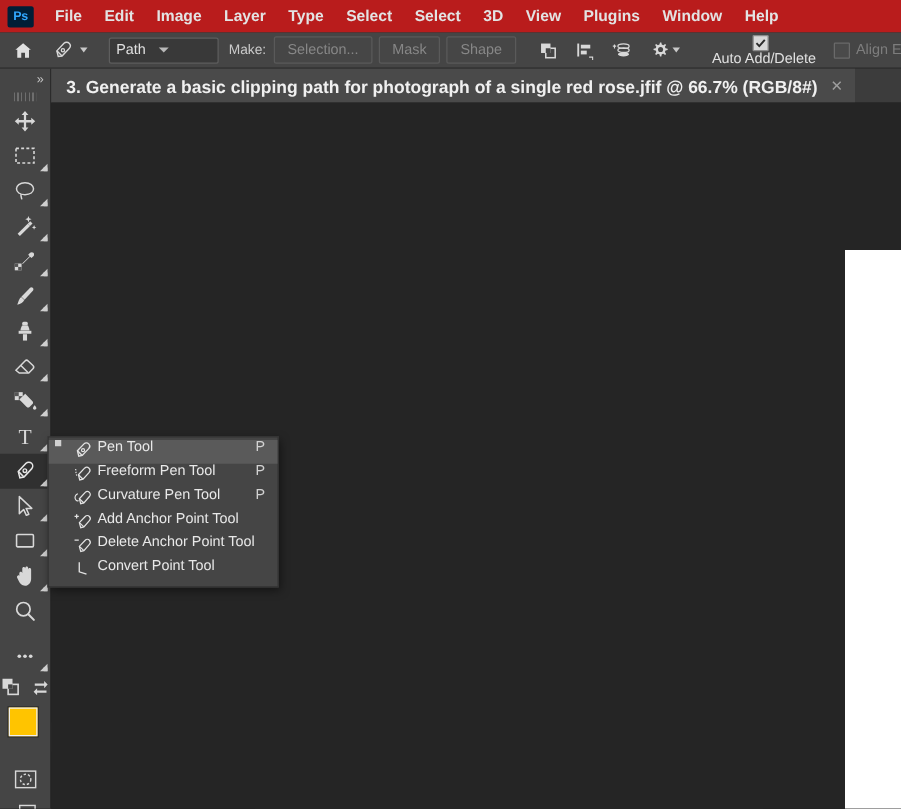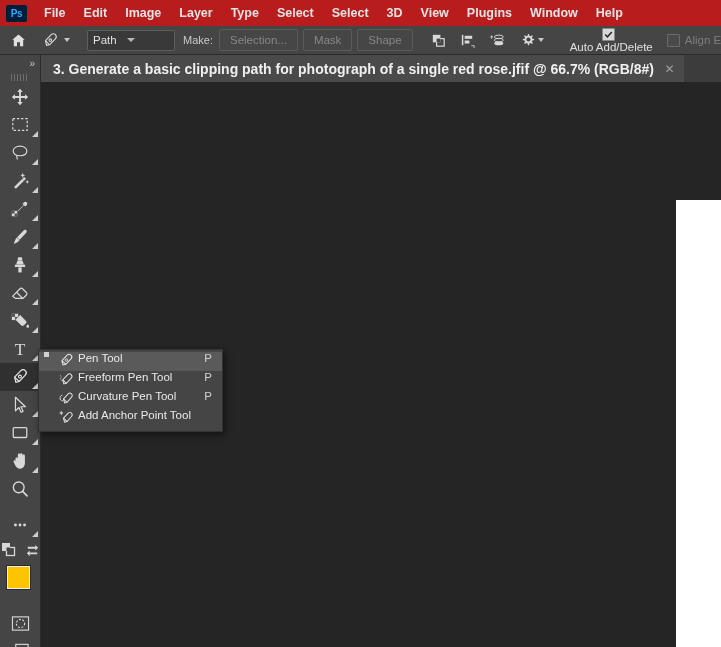--- a/index.html
+++ b/index.html
@@ -515,16 +515,38 @@
         <svg width="17" height="17" viewBox="0 0 22 22">
           <path d="M8.5 17 L7.1 11.8 L13.2 5.4 C14.4 4.2 16.4 4.3 17.5 5.4 C18.6 6.6 18.6 8.5 17.5 9.7 L11.8 16.2 Z" fill="none" stroke="#e2e2e2" stroke-width="1.3"></path>
           <path d="M7.1 11.8 L11.8 16.2" fill="none" stroke="#e2e2e2" stroke-width="1.3"></path>
           <path d="M4.3 3 L4.3 7.4 M2.1 5.2 L6.5 5.2" stroke="#e2e2e2" stroke-width="1.3"></path>
         </svg>
       </span>
       <span class="fly-label">Add Anchor Point Tool</span>
       <span class="fly-key"></span>
     </div>
 
-
+    <div class="fly-row">
+      <span class="fly-bullet"></span>
+      <span class="fly-ico">
+        <svg width="17" height="17" viewBox="0 0 22 22">
+          <path d="M8.5 17 L7.1 11.8 L13.2 5.4 C14.4 4.2 16.4 4.3 17.5 5.4 C18.6 6.6 18.6 8.5 17.5 9.7 L11.8 16.2 Z" fill="none" stroke="#e2e2e2" stroke-width="1.3"></path>
+          <path d="M7.1 11.8 L11.8 16.2" fill="none" stroke="#e2e2e2" stroke-width="1.3"></path>
+          <path d="M2.1 5.2 L6.5 5.2" stroke="#e2e2e2" stroke-width="1.3"></path>
+        </svg>
+      </span>
+      <span class="fly-label">Delete Anchor Point Tool</span>
+      <span class="fly-key"></span>
+    </div>
+
+    <div class="fly-row">
+      <span class="fly-bullet"></span>
+      <span class="fly-ico">
+        <svg width="17" height="17" viewBox="0 0 22 22">
+          <path d="M7 3.5 L7 13.5 L14.5 16" fill="none" stroke="#e2e2e2" stroke-width="1.4"></path>
+        </svg>
+      </span>
+      <span class="fly-label">Convert Point Tool</span>
+      <span class="fly-key"></span>
+    </div>
   </div>
 
 </div>
 
 </body></html>

